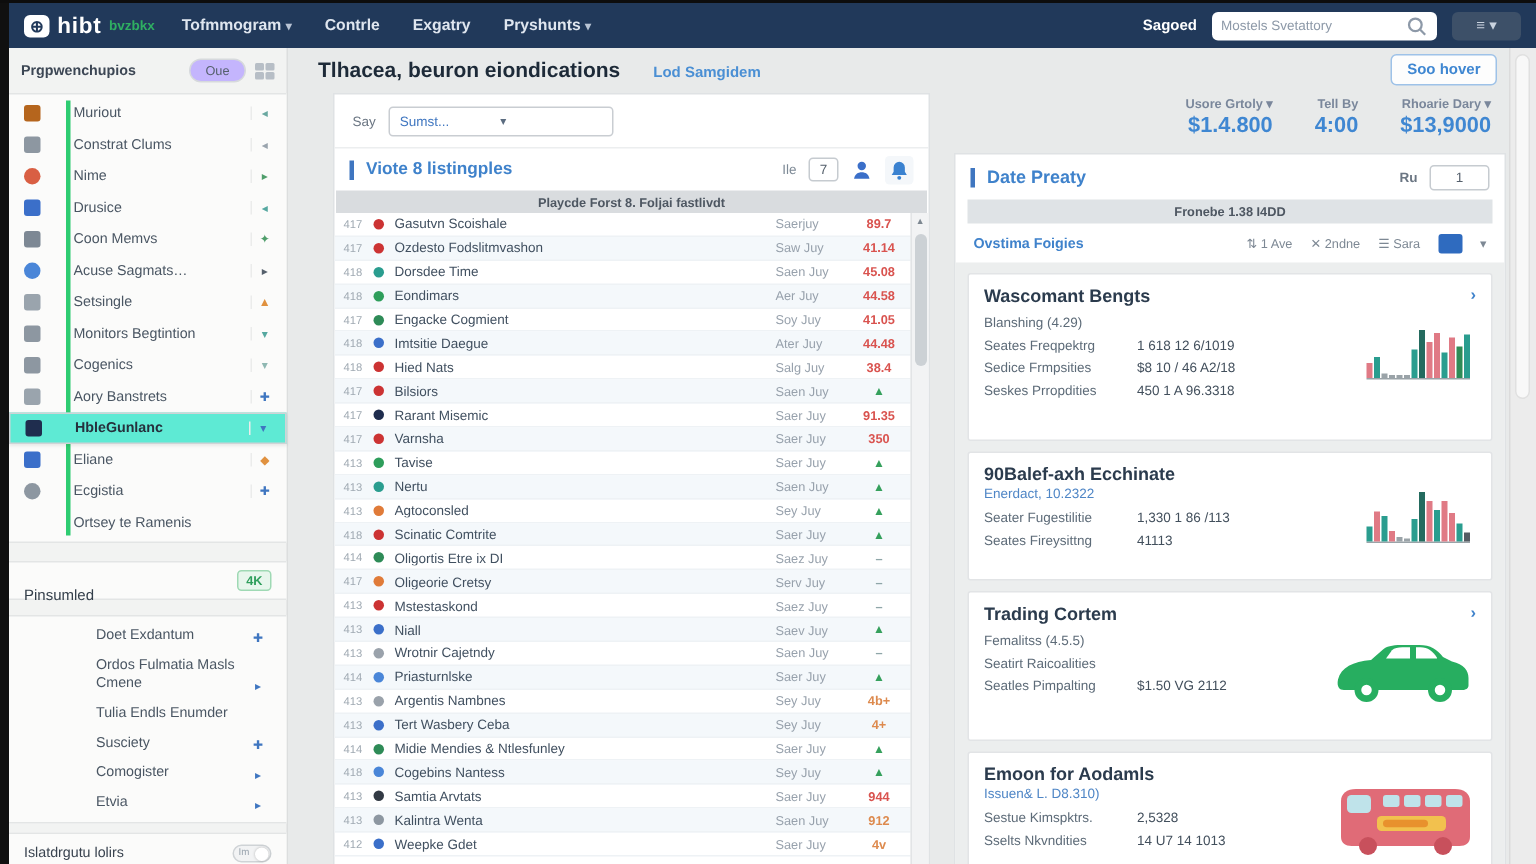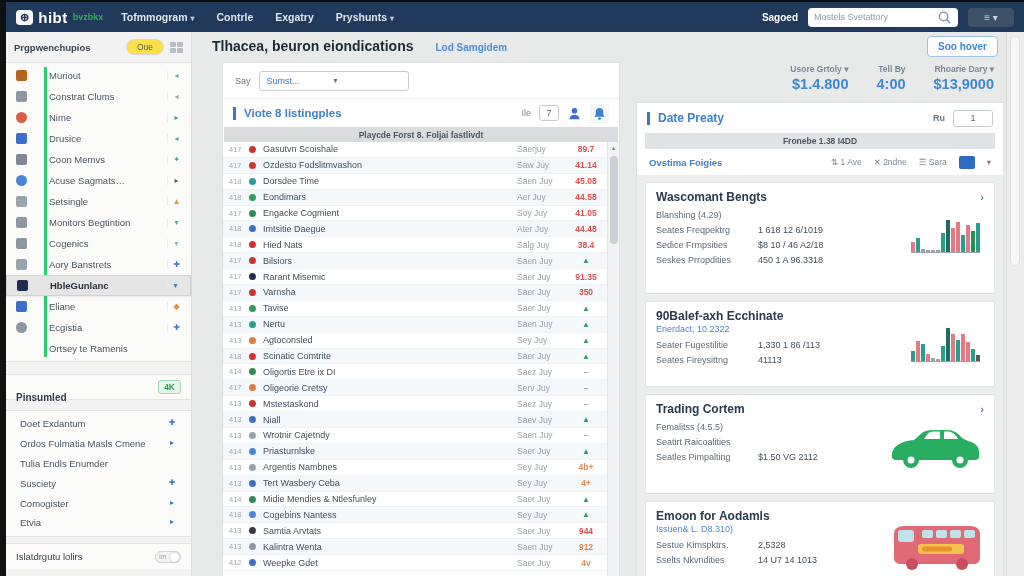--- a/index.html
+++ b/index.html
@@ -16,37 +16,37 @@
   .nav-item .crt { font-size:8px; color:#b9c4d4; }
   #nav-right { margin-left:auto; display:flex; align-items:center; gap:10px; }
   #nav-signed { color:#fff; font-size:10px; font-weight:bold; }
   #nav-search { background:#fff; border-radius:4px; height:19px; width:150px; display:flex; align-items:center; padding:0 6px; gap:5px; }
   #nav-search span { color:#8d99a8; font-size:9px; flex:1; white-space:nowrap; overflow:hidden; }
   #nav-darkbtn { background:#3d5068; border-radius:4px; height:19px; width:46px; color:#c9d3df; font-size:10px; display:flex; align-items:center; justify-content:center; gap:4px; }
   
   #sidebar { position:absolute; left:6px; top:30px; width:186px; height:546px; background:#f2f3f2; border-right:1px solid #dcdede; }
   #sb-head { height:30px; display:flex; align-items:center; padding:0 8px; gap:6px; }
   #sb-head-label { font-size:9.5px; font-weight:bold; color:#3c4654; flex:1; }
-  #sb-oue { background:#fde047; border:1px solid #d6d9dc; border-radius:8px; font-size:8.5px; color:#55606c; padding:2px 10px; }
+  #sb-oue { background:#c4b5fd; border:1px solid #d6d9dc; border-radius:8px; font-size:8.5px; color:#55606c; padding:2px 10px; }
   .grid-icon { width:13px; height:11px; display:grid; grid-template-columns:1fr 1fr; gap:1px; }
   .grid-icon i { background:#b7bec6; border-radius:1px; }
   #sb-list1 { position:relative; background:#fbfbfa; border-top:1px solid #e3e5e5; border-bottom:1px solid #e3e5e5; padding:2px 0; }
   #sb-list1:before { content:""; position:absolute; left:38px; top:4px; bottom:4px; width:3px; background:#2ecc71; }
   .sb-item { display:flex; align-items:center; height:21px; padding:0 6px 0 10px; position:relative; }
-  .sb-item.sel { background:#e5e5e5; border:1px solid #cfd3d6; box-shadow:0 1px 2px rgba(0,0,0,.08); }
+  .sb-item.sel { background:#5eead4; border:1px solid #cfd3d6; box-shadow:0 1px 2px rgba(0,0,0,.08); }
   .sb-ic { width:11px; height:11px; border-radius:2px; margin-right:22px; flex:none; }
   .sb-ic.round { border-radius:50%; }
   .sb-lbl { font-size:9.5px; color:#4a5663; flex:1; white-space:nowrap; overflow:hidden; }
   .sb-item.sel .sb-lbl { color:#26303c; font-weight:bold; }
   .sb-chev { font-size:8px; width:18px; text-align:center; border-left:1px solid #ebeceb; flex:none; }
   #sb-pinned { margin-top:12px; background:#fbfbfa; border-top:1px solid #e3e5e5; border-bottom:1px solid #e3e5e5; height:26px; display:flex; align-items:center; padding:0 10px; }
-  #sb-pinned span.pl { font-size:10px; font-weight:bold; color:#333e4a; flex:1;margin-top:20px; }
+  #sb-pinned span.pl { font-size:10px; font-weight:normal; color:#333e4a; flex:1;margin-top:20px; }
   #sb-pinned .badge { background:#e7f6ec; border:1px solid #9fd9b4; color:#2e9e5b; font-weight:bold; font-size:8.5px; border-radius:3px; padding:1px 5px; }
   #sb-list2 { margin-top:10px; background:#fbfbfa; border-top:1px solid #e3e5e5; border-bottom:1px solid #e3e5e5; padding:3px 0; }
-  .sb2-item { display:flex; align-items:flex-start; padding:4px 10px 4px 14px; }
+  .sb2-item { display:flex; align-items:flex-end; padding:4px 10px 4px 14px;margin-left:44px; }
   .sb2-lbl { font-size:9.5px; color:#4a5663; flex:1; line-height:1.25; }
   #sb-bottom { margin-top:6px; background:#fbfbfa; border-top:1px solid #e3e5e5; height:26px; display:flex; align-items:center; padding:0 10px; }
   #sb-bottom .bl { font-size:9.5px; color:#39434f; flex:1; }
   .toggle { width:26px; height:12px; border:1px solid #cfd3d6; border-radius:7px; background:#f2f3f4; position:relative; }
   .toggle:after { content:""; position:absolute; right:1px; top:1px; width:9px; height:9px; border-radius:50%; background:#fff; box-shadow:0 0 2px rgba(0,0,0,.25); }
   .toggle .tg-lbl { position:absolute; left:3px; top:1px; font-size:6.5px; color:#9aa4ae; }
   
   #mid-titlebar { position:absolute; left:212px; top:36px; width:420px; height:22px; display:flex; align-items:baseline; gap:22px; }
   #mid-title { font-size:14px; font-weight:bold; color:#1d2a38; }
   #mid-link { font-size:10px; color:#4a8fd4; font-weight:bold; }

